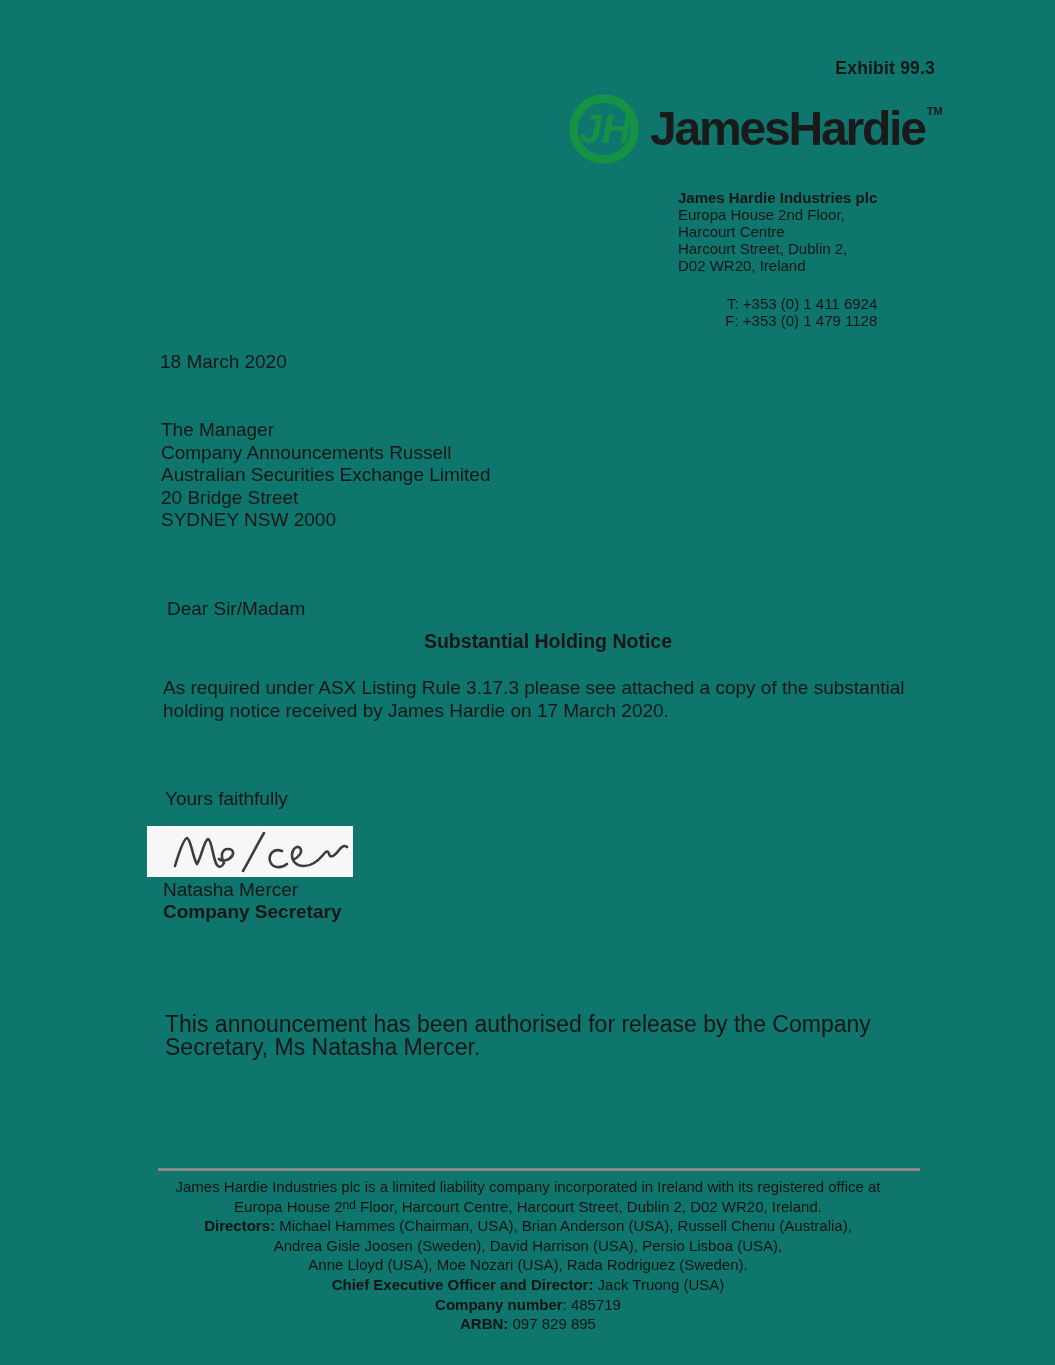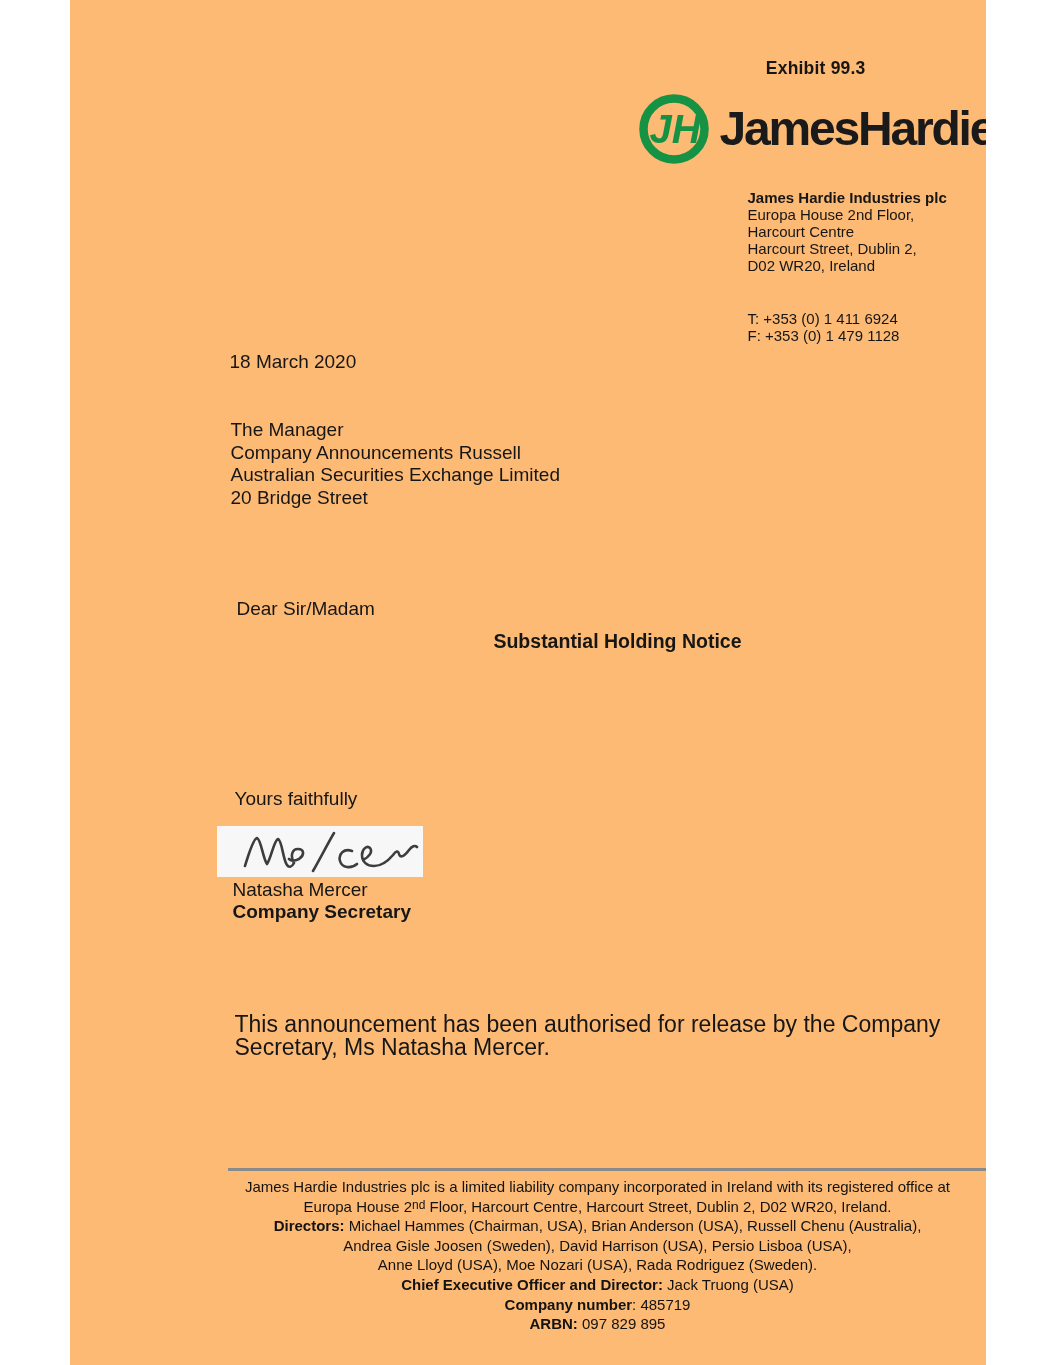--- a/index.html
+++ b/index.html
@@ -1,21 +1,21 @@
 <!DOCTYPE html>
 <html><head>
 <meta charset="utf-8">
 <style>
   * { margin: 0; padding: 0; box-sizing: border-box; }
   html, body { background: #ffffff; }
   .page {
     position: relative;
-    width: 916px;
+    width: 1055px;
     height: 1365px;
-    background: #fdba74;
+    background: #0f766e;
     font-family: "Liberation Sans", sans-serif;
     color: #161616;
     overflow: hidden;
     margin: 0 auto;
   }
   .exhibit {
     position: absolute;
     top: 58px;
     right: 120px;
     font-size: 17.5px;
@@ -52,21 +52,21 @@
     top: 12px;
   }
   .lh-address {
     position: absolute;
     left: 678px;
     top: 189px;
     font-size: 15px;
     line-height: 17px;
   }
   .lh-company { font-weight: bold; }
-  .lh-phones { margin-top: 36px; }
+  .lh-phones { margin-top: 21px; text-align: right; }
   .date-line {
     position: absolute;
     left: 160px;
     top: 351px;
     font-size: 19px;
   }
   .recipient {
     position: absolute;
     left: 161px;
     top: 419px;
@@ -186,26 +186,28 @@
     </div>
   </div>
 
   <div class="date-line">18 March 2020</div>
 
   <div class="recipient">
     <div>The Manager</div>
     <div>Company Announcements Russell</div>
     <div>Australian Securities Exchange Limited</div>
     <div>20 Bridge Street</div>
+    <div>SYDNEY NSW 2000</div>
   </div>
 
   <div class="salutation">Dear Sir/Madam</div>
 
   <div class="subject">Substantial Holding Notice</div>
 
+  <div class="body-par">As required under ASX Listing Rule 3.17.3 please see attached a copy of the substantial holding notice received by James Hardie on 17 March 2020.</div>
 
   <div class="closing">Yours faithfully</div>
 
   <div class="signature-box">
     <svg viewBox="0 0 206 51" xmlns="http://www.w3.org/2000/svg">
       <path fill="none" stroke-width="2.6" stroke-linecap="round" stroke-linejoin="round" d="M28 40 C31 30 36 13 40 12 C44 13 46 33 50 38 C54 33 57 14 61 13 C65 14 66 34 70 39 C72 42 75 41 77 37 C73 30 75 23 81 23 C87 23 88 29 82 33 C78 35 74 35 72 33 M96 45 C103 33 111 17 117 7 M135 25 C127 22 121 28 123 35 C125 42 134 43 140 38 M146 34 C152 31 156 26 153 22 C150 19 145 23 145 29 C145 36 150 40 157 40 C165 40 171 35 176 29 C179 25 181 24 182 28 C183 32 187 31 192 24 C195 20 198 19 200 21" stroke="#3d3d3d"></path>
     </svg>
   </div>
 
   <div class="signer-name">Natasha Mercer</div>

